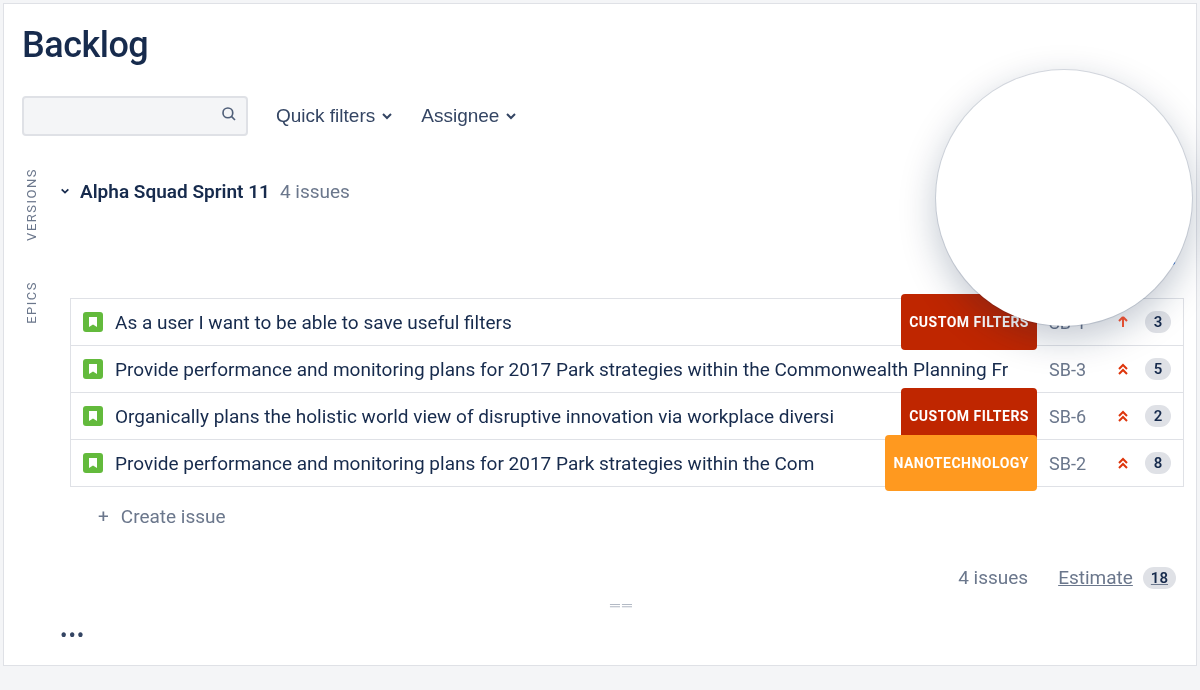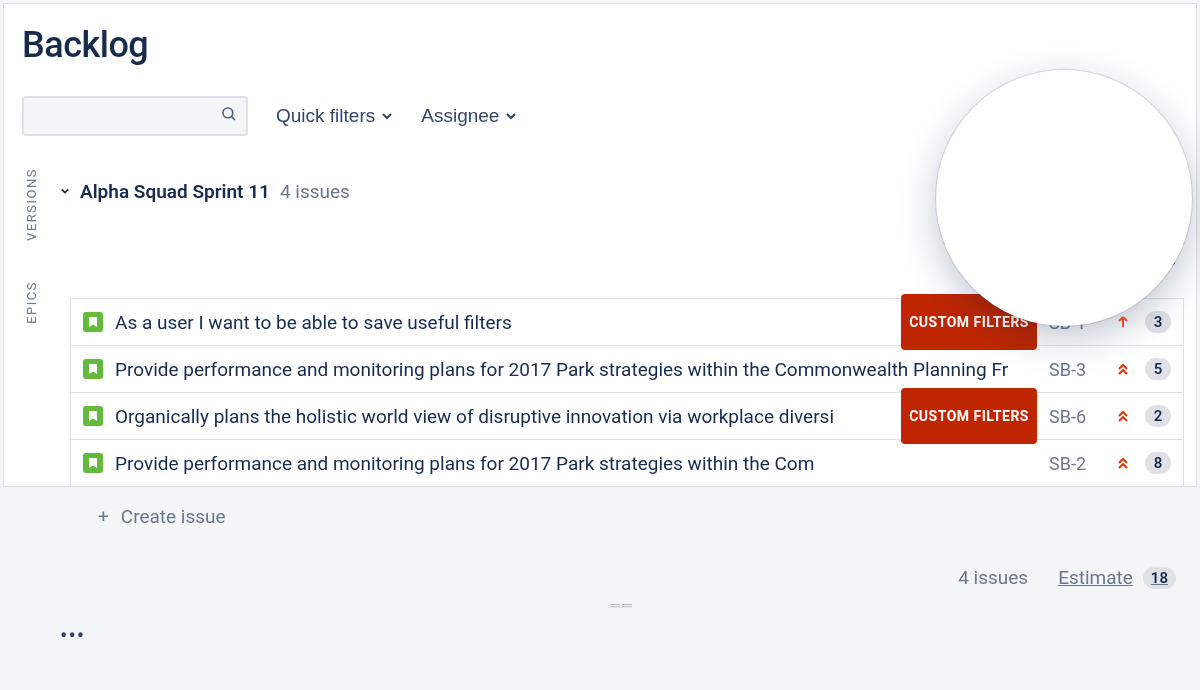--- a/index.html
+++ b/index.html
@@ -10,21 +10,21 @@
     width: 1200px;
     height: 690px;
     overflow: hidden;
     position: relative;
   }
   .page {
     padding: 8px 12px 0 18px;
     background: #fff;
     border: 1px solid #dfe1e6;
     margin: 3px 3px 0 3px;
-    height: 484px;
+    height: 663px;
   }
   .title {
     font-size: 36px;
     font-weight: 500;
     color: #172b4d;
     letter-spacing: -0.5px;
     margin: 12px 0 30px 0;
   }
   .toolbar {
     display: flex;
@@ -332,20 +332,21 @@
           </span>
         <span class="estimate-pill">2</span>
       </div>
       <div class="issue-row">
         <span class="story-icon">
             <svg viewBox="0 0 12 12">
               <path d="M2 1 h8 v10 l-4 -2.5 l-4 2.5 Z" fill="#fff"></path>
             </svg>
           </span>
         <span class="issue-summary">Provide performance and monitoring plans for 2017 Park strategies within the Com</span>
+        <span class="badge badge-orange">NANOTECHNOLOGY</span>
         <span class="issue-key">SB-2</span>
         <span class="prio">
             <svg width="14" height="14" viewBox="0 0 14 14">
               <path d="M3 7 L7 3 L11 7 M3 12 L7 8 L11 12" stroke="#de350b" stroke-width="2" fill="none"></path>
             </svg>
           </span>
         <span class="estimate-pill">8</span>
       </div>
     </div>
 

